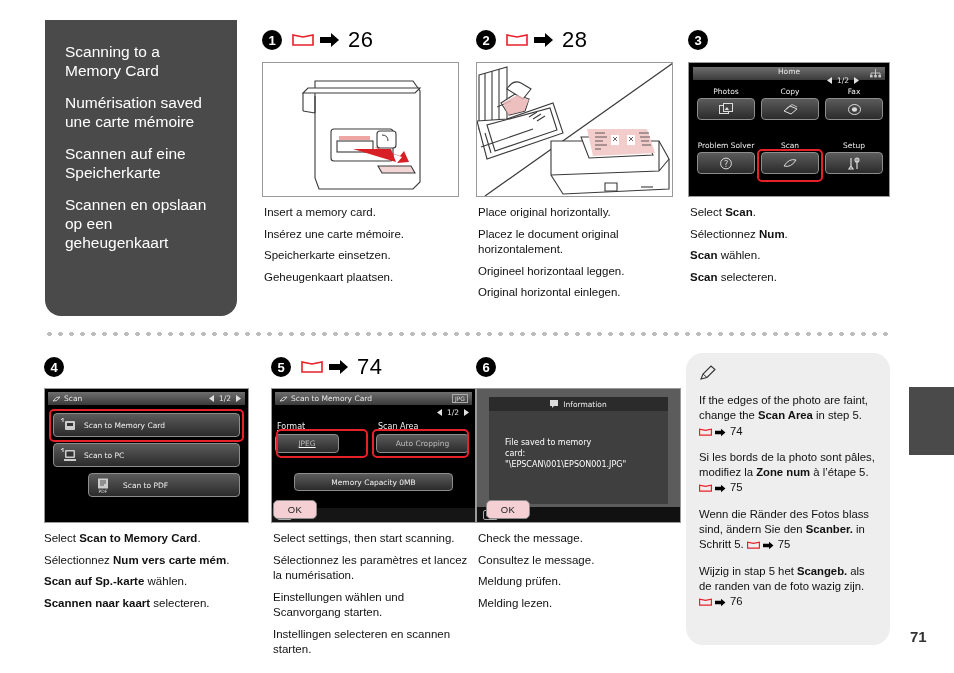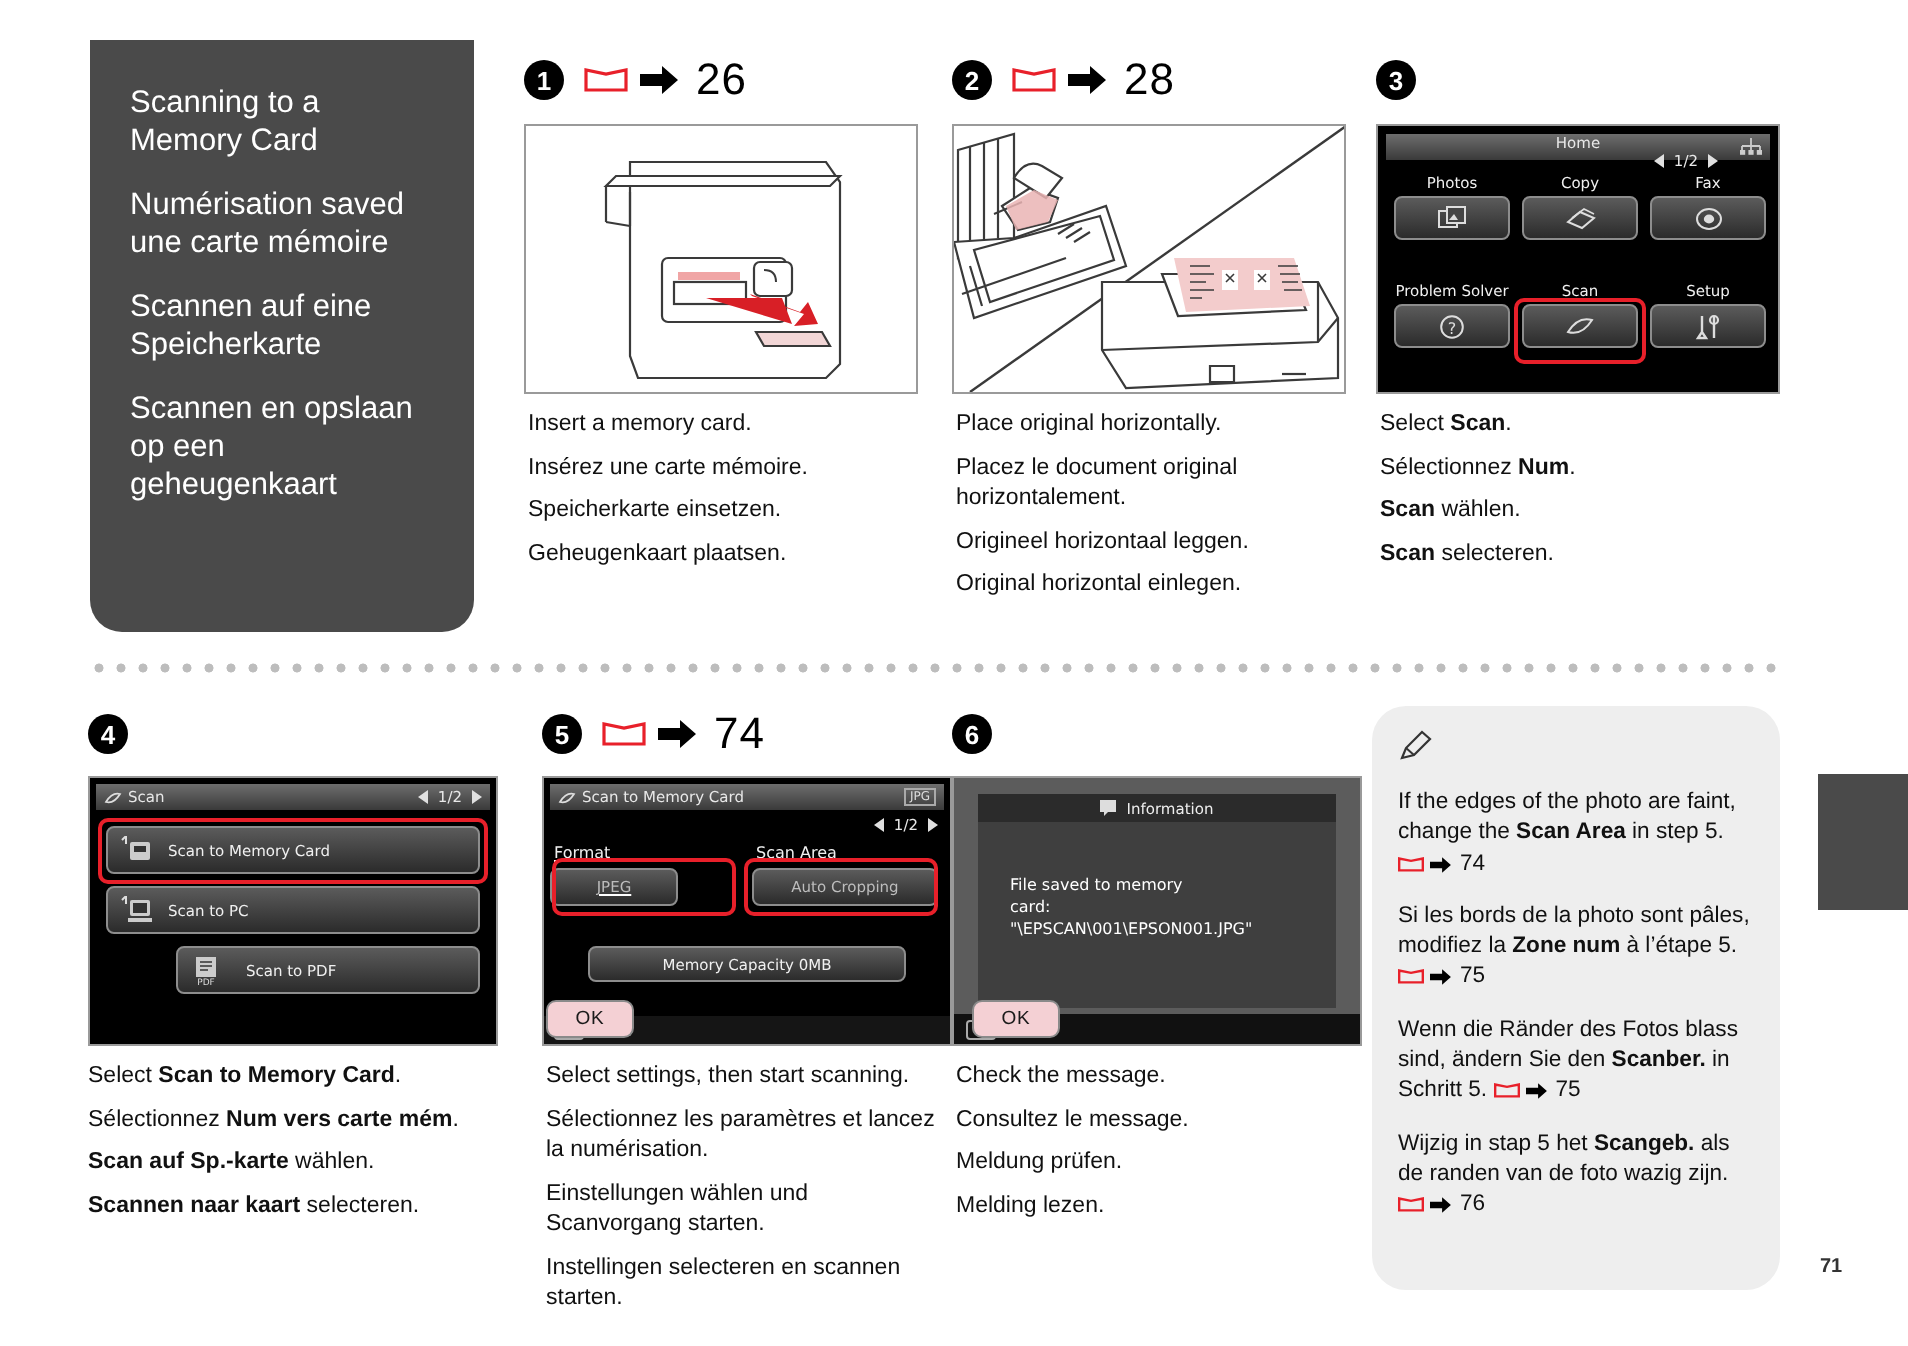--- a/index.html
+++ b/index.html
@@ -91,21 +91,21 @@
   .note-box {
     position:absolute; left:686px; top:353px; width:204px; height:292px;
     background:#eeeeee; padding:12px 13px 0 13px;border-radius:17px;
   }
   .note-item { font-size:11.3px; line-height:15.3px; margin-bottom:11px; color:#111; }
   .note-item b { font-weight:bold; }
   .inline-ref { display:inline-flex; align-items:center; vertical-align:-2px; }
 
   
   .thumb-tab { position:absolute; left:909px; top:387px; width:45px; height:68px; background:#4a4a4a; }
-  .page-num { position:absolute; left:910px; top:628px; font-size:10px; font-weight:bold; color:#333; }
+  .page-num { position:absolute; left:910px; top:628px; font-size:15px; font-weight:bold; color:#333; }
 
   .lineart { position:absolute; left:0; top:0; }
 </style>
 </head>
 <body>
 
 <div class="title-panel">
   <div class="title-line">Scanning to a Memory Card</div>
   <div class="title-line">Numérisation saved une carte mémoire</div>
   <div class="title-line">Scannen auf eine Speicherkarte</div>

